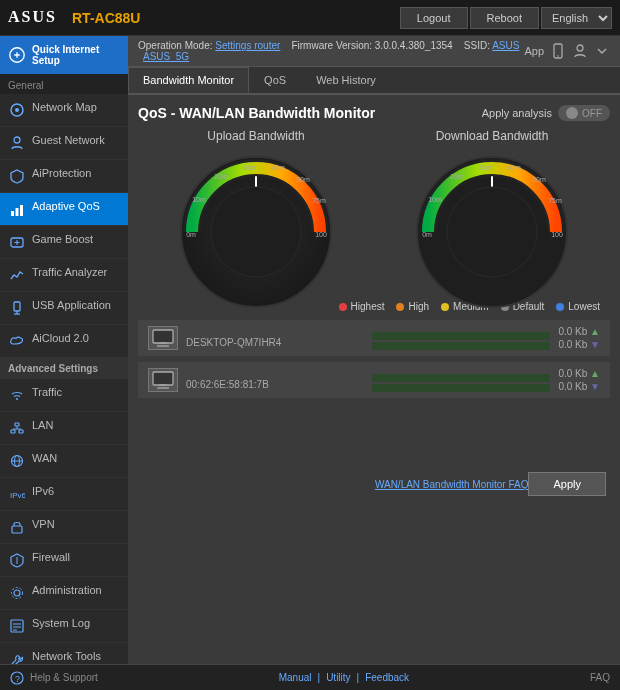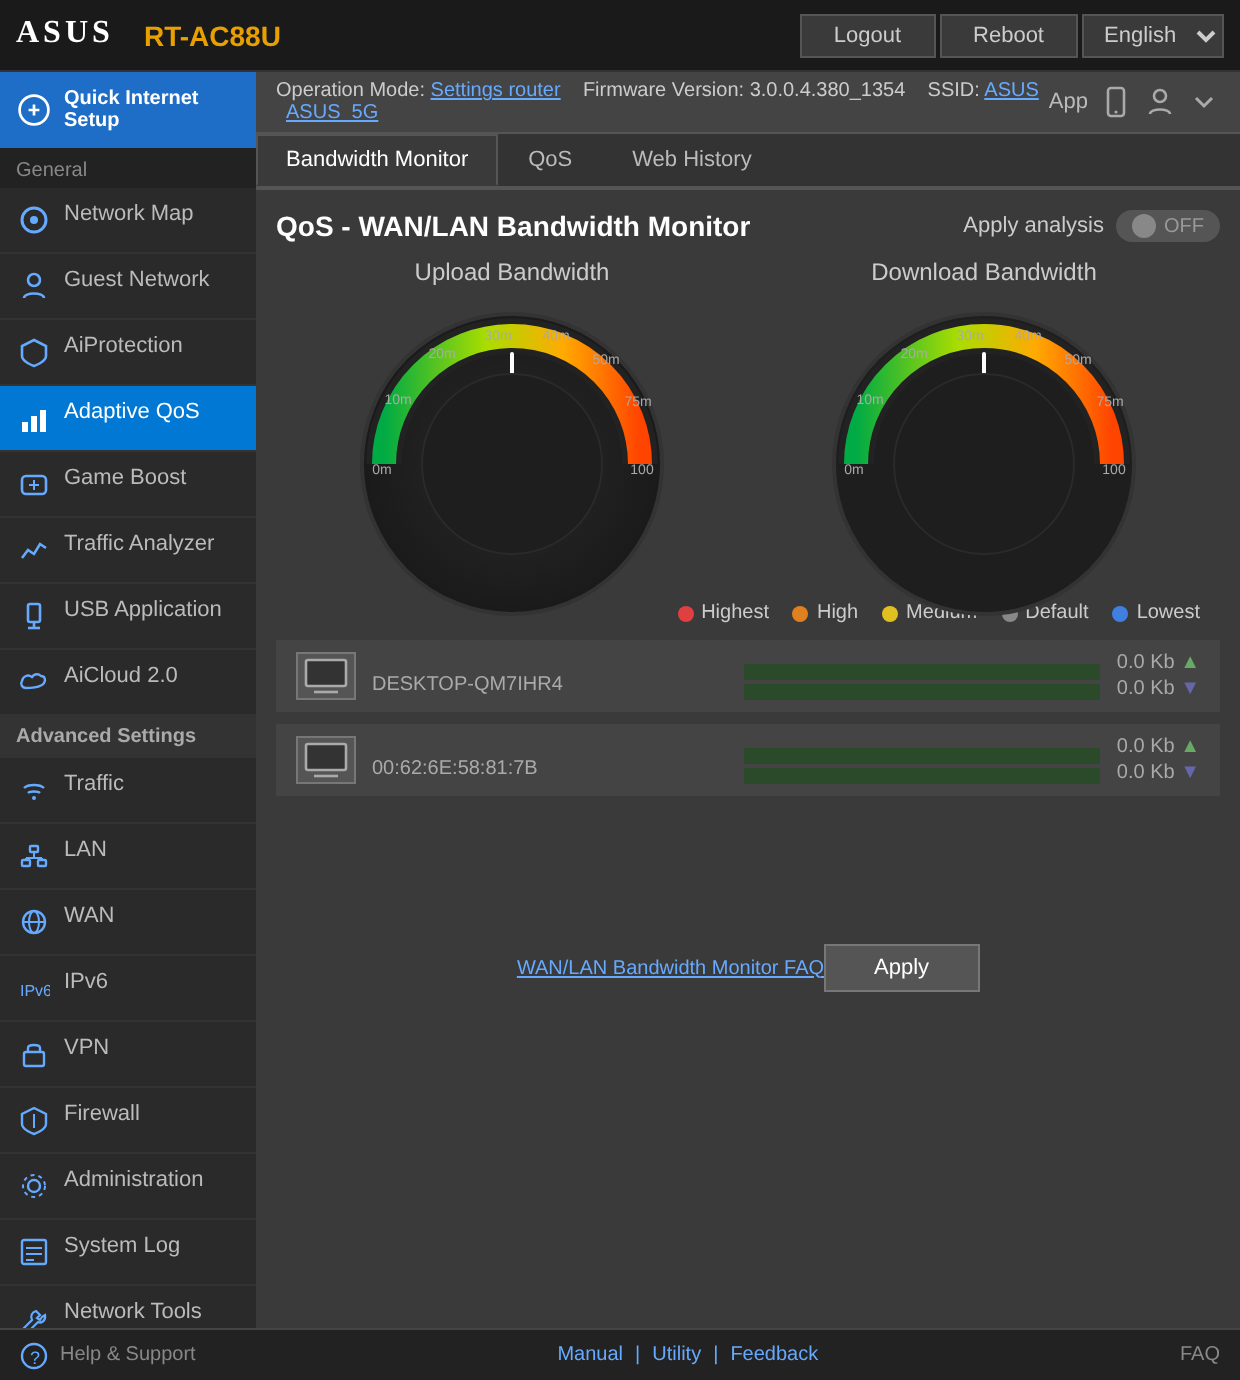--- a/index.html
+++ b/index.html
@@ -60,21 +60,21 @@
     .device-row { background: #444; margin-bottom: 6px; padding: 6px 10px; display: flex; align-items: flex-end; gap: 8px; }
     .device-icon { width: 30px; height: 24px; background: #555; border: 1px solid #777; display: flex; align-items: center; justify-content: center; flex-shrink: 0; }
     .device-info { flex: 1; }
     .device-name { font-size: 10px; color: #aaa; margin-bottom: 2px; }
     .bandwidth-bars { display: flex; flex-direction: column; gap: 2px; flex: 1; }
     .bandwidth-bar { height: 8px; background: #2a4a2a; border-radius: 1px; position: relative; overflow: hidden; }
     .bandwidth-bar-fill { height: 100%; background: linear-gradient(to right, #1a6a1a, #2a9a2a); width: 0%; }
     .bandwidth-values { display: flex; flex-direction: column; align-items: flex-end; gap: 2px; font-size: 10px; color: #aaa; }
 
     
-    .apply-bar { display: flex; align-items: center; justify-content: center; padding: 8px 4px 4px; }
+    .apply-bar { display: flex; align-items: center; justify-content: flex-end; padding: 8px 4px 4px; }
     .faq-link { color: #6af; text-decoration: underline; font-size: 10px; cursor: pointer; }
     .apply-btn { background: #555; border: 1px solid #777; color: #fff; padding: 5px 24px; cursor: pointer; font-size: 11px; }
 
     
     .footer { height: 26px; background: #222; display: flex; align-items: center; padding: 0 10px; justify-content: space-between; border-top: 1px solid #444; }
     .footer-left { display: flex; align-items: center; gap: 6px; font-size: 10px; color: #888; }
     .footer-links { display: flex; gap: 6px; font-size: 10px; color: #6af; }
     .footer-links a { color: #6af; }
     .footer-right { font-size: 10px; color: #888; }
 

